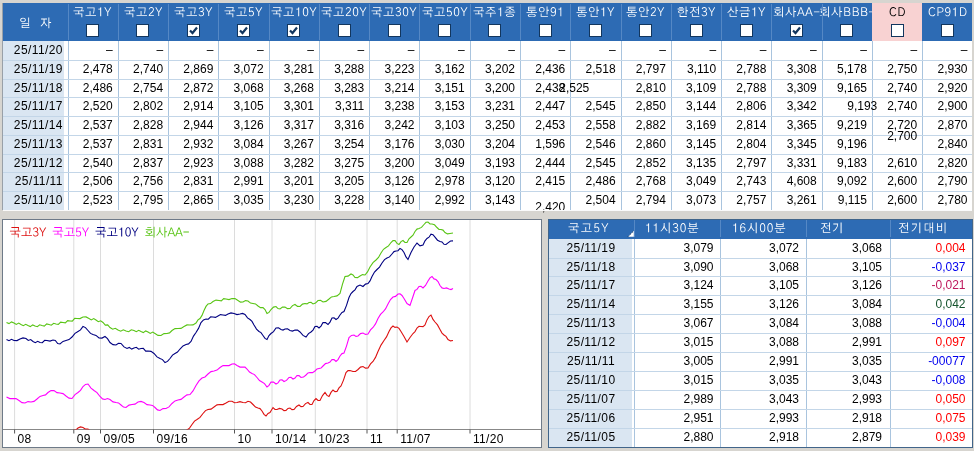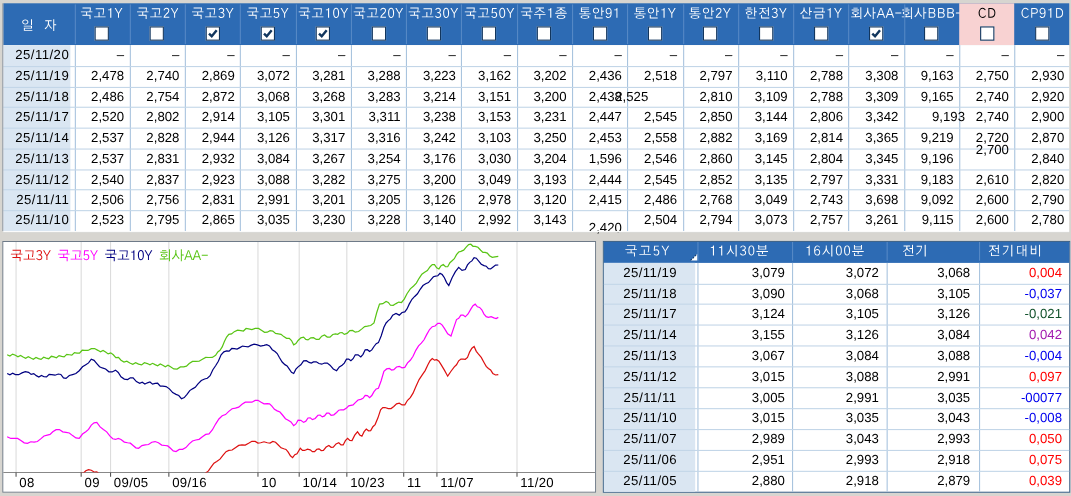--- a/index.html
+++ b/index.html
@@ -177,21 +177,21 @@
 <div class="num" style="left:318.9px;top:59.8px;width:45.3px">3,288</div>
 <div class="num" style="left:369.2px;top:59.8px;width:45.3px">3,223</div>
 <div class="num" style="left:419.4px;top:59.8px;width:45.3px">3,162</div>
 <div class="num" style="left:469.7px;top:59.8px;width:45.3px">3,202</div>
 <div class="num" style="left:520.0px;top:59.8px;width:45.3px">2,436</div>
 <div class="num" style="left:570.3px;top:59.8px;width:45.3px">2,518</div>
 <div class="num" style="left:620.6px;top:59.8px;width:45.3px">2,797</div>
 <div class="num" style="left:670.8px;top:59.8px;width:45.3px">3,110</div>
 <div class="num" style="left:721.1px;top:59.8px;width:45.3px">2,788</div>
 <div class="num" style="left:771.4px;top:59.8px;width:45.3px">3,308</div>
-<div class="num" style="left:821.7px;top:59.8px;width:45.3px">9,163</div>
+<div class="num" style="left:821.7px;top:59.8px;width:45.3px">5,178</div>
 <div class="num" style="left:871.9px;top:59.8px;width:45.3px">2,750</div>
 <div class="num" style="left:922.2px;top:59.8px;width:45.3px">2,930</div>
 <div class="dt" style="left:2.6px;top:78.6px;width:60.3px">25/11/18</div>
 <div class="num" style="left:67.5px;top:78.6px;width:45.3px">2,486</div>
 <div class="num" style="left:117.8px;top:78.6px;width:45.3px">2,754</div>
 <div class="num" style="left:168.1px;top:78.6px;width:45.3px">2,872</div>
 <div class="num" style="left:218.3px;top:78.6px;width:45.3px">3,068</div>
 <div class="num" style="left:268.6px;top:78.6px;width:45.3px">3,268</div>
 <div class="num" style="left:318.9px;top:78.6px;width:45.3px">3,283</div>
 <div class="num" style="left:369.2px;top:78.6px;width:45.3px">3,214</div>
@@ -290,21 +290,21 @@
 <div class="num" style="left:268.6px;top:172.4px;width:45.3px">3,201</div>
 <div class="num" style="left:318.9px;top:172.4px;width:45.3px">3,205</div>
 <div class="num" style="left:369.2px;top:172.4px;width:45.3px">3,126</div>
 <div class="num" style="left:419.4px;top:172.4px;width:45.3px">2,978</div>
 <div class="num" style="left:469.7px;top:172.4px;width:45.3px">3,120</div>
 <div class="num" style="left:520.0px;top:172.4px;width:45.3px">2,415</div>
 <div class="num" style="left:570.3px;top:172.4px;width:45.3px">2,486</div>
 <div class="num" style="left:620.6px;top:172.4px;width:45.3px">2,768</div>
 <div class="num" style="left:670.8px;top:172.4px;width:45.3px">3,049</div>
 <div class="num" style="left:721.1px;top:172.4px;width:45.3px">2,743</div>
-<div class="num" style="left:771.4px;top:172.4px;width:45.3px">3,698</div>
+<div class="num" style="left:771.4px;top:172.4px;width:45.3px">4,608</div>
 <div class="num" style="left:821.7px;top:172.4px;width:45.3px">9,092</div>
 <div class="num" style="left:871.9px;top:172.4px;width:45.3px">2,600</div>
 <div class="num" style="left:922.2px;top:172.4px;width:45.3px">2,790</div>
 <div class="dt" style="left:2.6px;top:191.2px;width:60.3px">25/11/10</div>
 <div class="num" style="left:67.5px;top:191.2px;width:45.3px">2,523</div>
 <div class="num" style="left:117.8px;top:191.2px;width:45.3px">2,795</div>
 <div class="num" style="left:168.1px;top:191.2px;width:45.3px">2,865</div>
 <div class="num" style="left:218.3px;top:191.2px;width:45.3px">3,035</div>
 <div class="num" style="left:268.6px;top:191.2px;width:45.3px">3,230</div>
 <div class="num" style="left:318.9px;top:191.2px;width:45.3px">3,228</div>
@@ -414,26 +414,26 @@
 <div class="num" style="left:889.5px;top:238.5px;width:76px;color:#ff0000">0,004</div>
 <div class="dt" style="left:548.0px;top:257.5px;width:70px;text-align:center;width:86px">25/11/18</div>
 <div class="num" style="left:633.5px;top:257.5px;width:80px">3,090</div>
 <div class="num" style="left:720.0px;top:257.5px;width:79px">3,068</div>
 <div class="num" style="left:806.0px;top:257.5px;width:76px">3,105</div>
 <div class="num" style="left:889.5px;top:257.5px;width:76px;color:#0000ee">-0,037</div>
 <div class="dt" style="left:548.0px;top:276.4px;width:70px;text-align:center;width:86px">25/11/17</div>
 <div class="num" style="left:633.5px;top:276.4px;width:80px">3,124</div>
 <div class="num" style="left:720.0px;top:276.4px;width:79px">3,105</div>
 <div class="num" style="left:806.0px;top:276.4px;width:76px">3,126</div>
-<div class="num" style="left:889.5px;top:276.4px;width:76px;color:#14532d">-0,021</div>
+<div class="num" style="left:889.5px;top:276.4px;width:76px;color:#be185d">-0,021</div>
 <div class="dt" style="left:548.0px;top:295.4px;width:70px;text-align:center;width:86px">25/11/14</div>
 <div class="num" style="left:633.5px;top:295.4px;width:80px">3,155</div>
 <div class="num" style="left:720.0px;top:295.4px;width:79px">3,126</div>
 <div class="num" style="left:806.0px;top:295.4px;width:76px">3,084</div>
-<div class="num" style="left:889.5px;top:295.4px;width:76px;color:#a21caf">0,042</div>
+<div class="num" style="left:889.5px;top:295.4px;width:76px;color:#14532d">0,042</div>
 <div class="dt" style="left:548.0px;top:314.3px;width:70px;text-align:center;width:86px">25/11/13</div>
 <div class="num" style="left:633.5px;top:314.3px;width:80px">3,067</div>
 <div class="num" style="left:720.0px;top:314.3px;width:79px">3,084</div>
 <div class="num" style="left:806.0px;top:314.3px;width:76px">3,088</div>
 <div class="num" style="left:889.5px;top:314.3px;width:76px;color:#0000ee">-0,004</div>
 <div class="dt" style="left:548.0px;top:333.3px;width:70px;text-align:center;width:86px">25/11/12</div>
 <div class="num" style="left:633.5px;top:333.3px;width:80px">3,015</div>
 <div class="num" style="left:720.0px;top:333.3px;width:79px">3,088</div>
 <div class="num" style="left:806.0px;top:333.3px;width:76px">2,991</div>
 <div class="num" style="left:889.5px;top:333.3px;width:76px;color:#ff0000">0,097</div>

